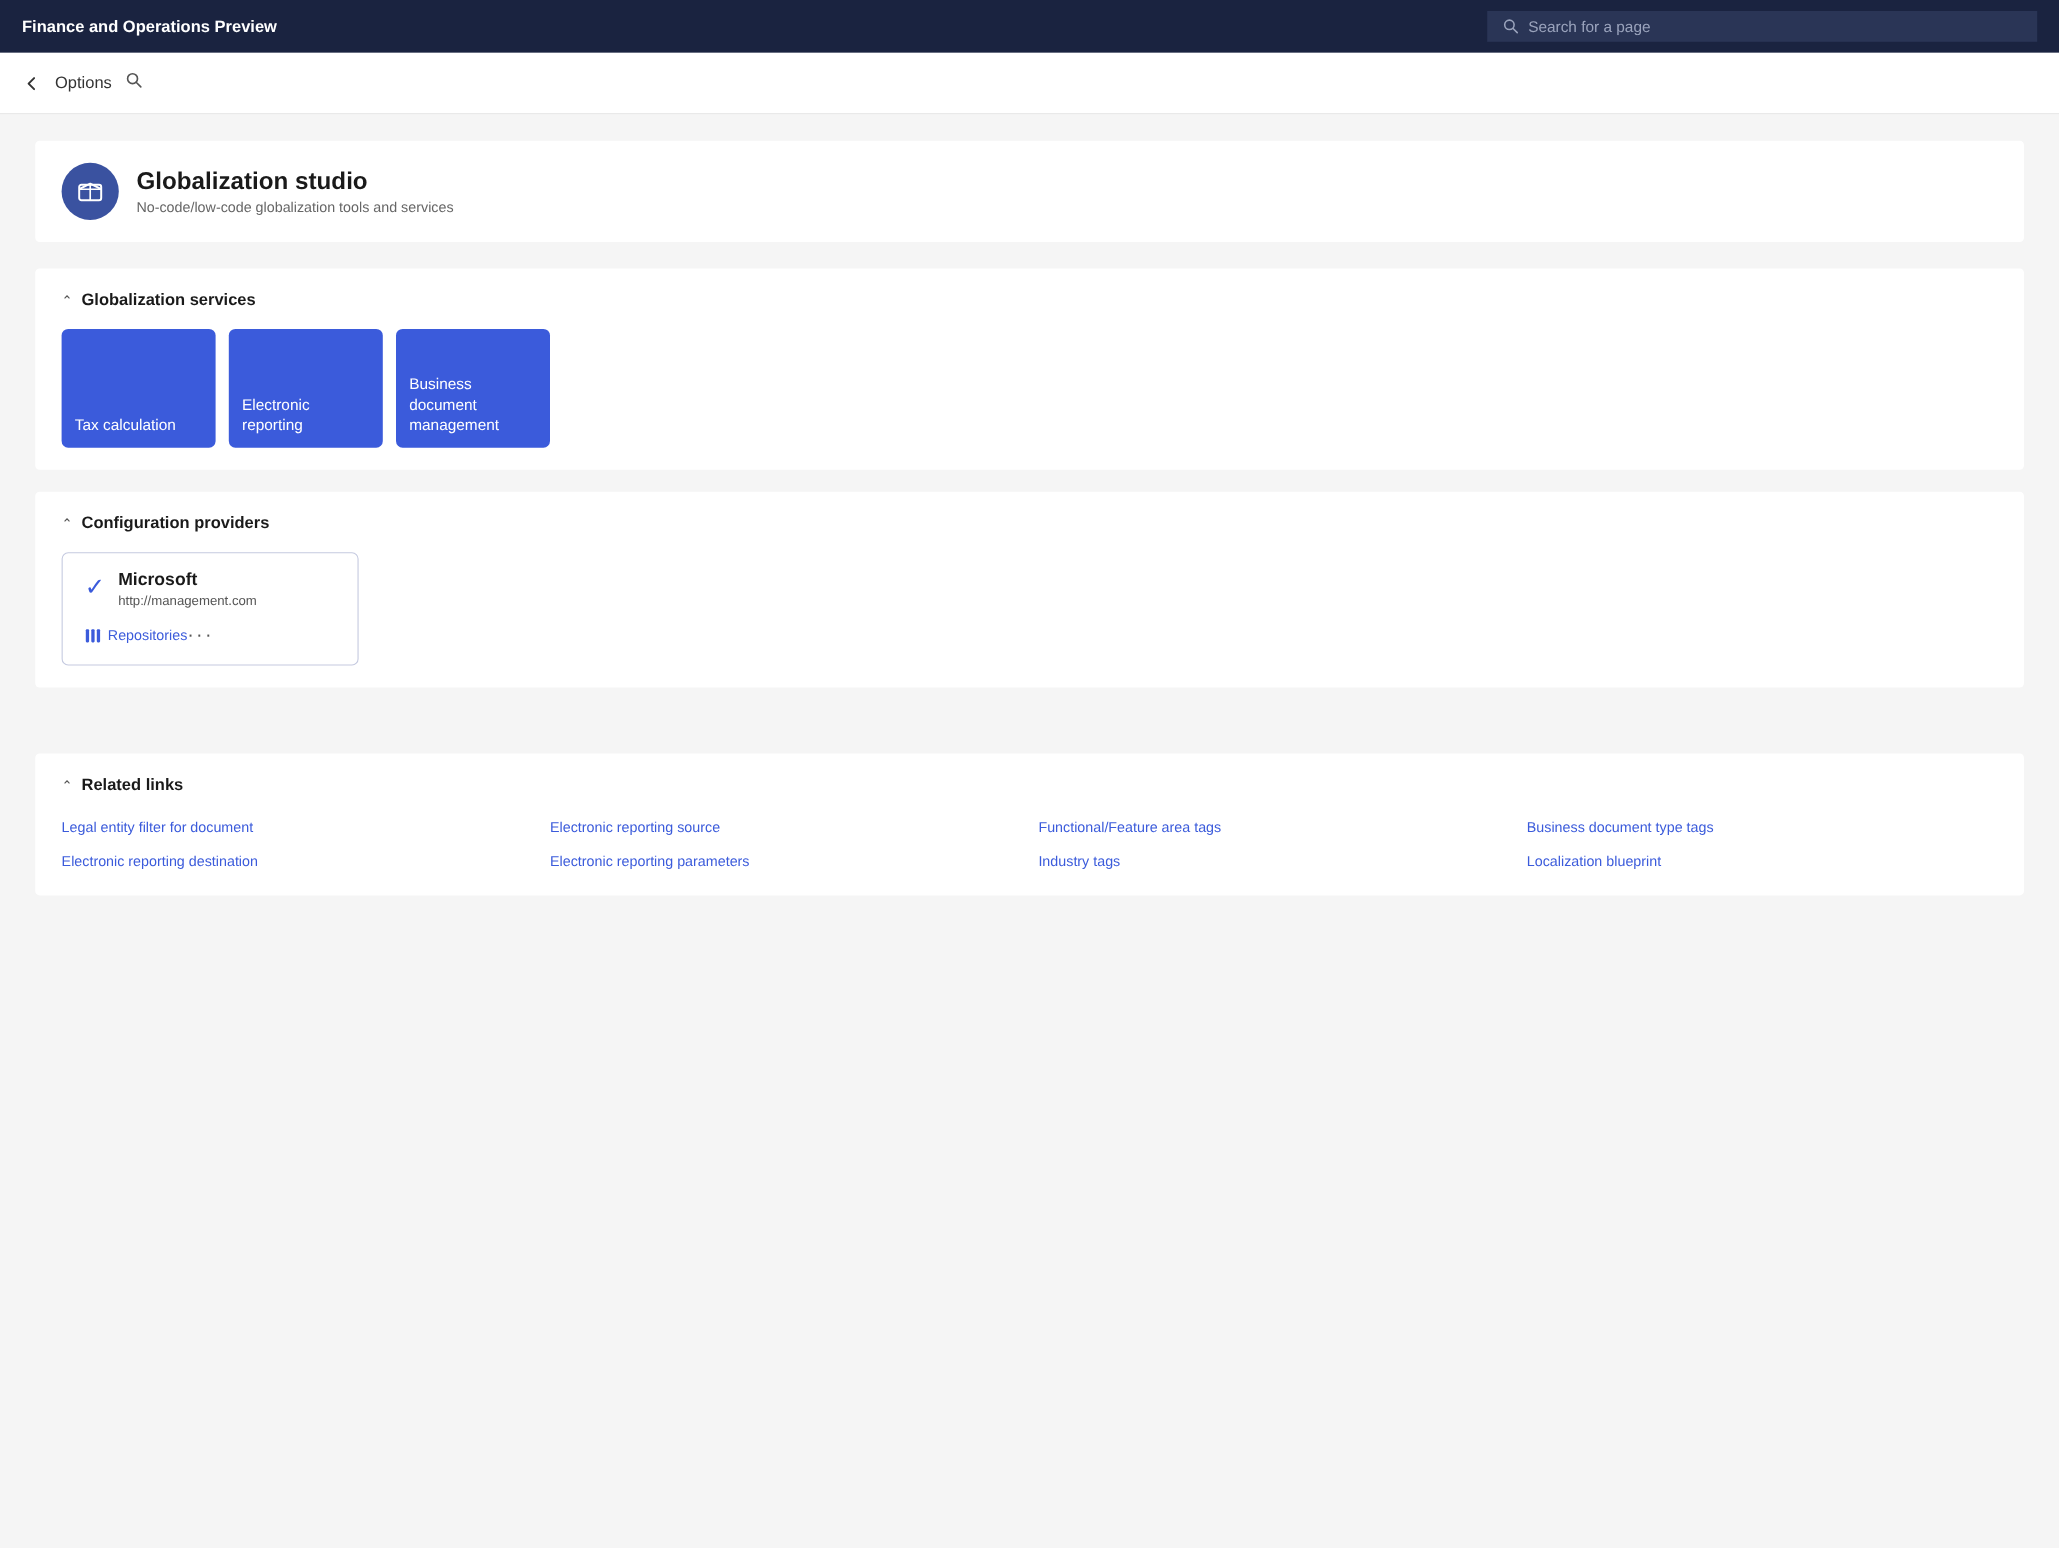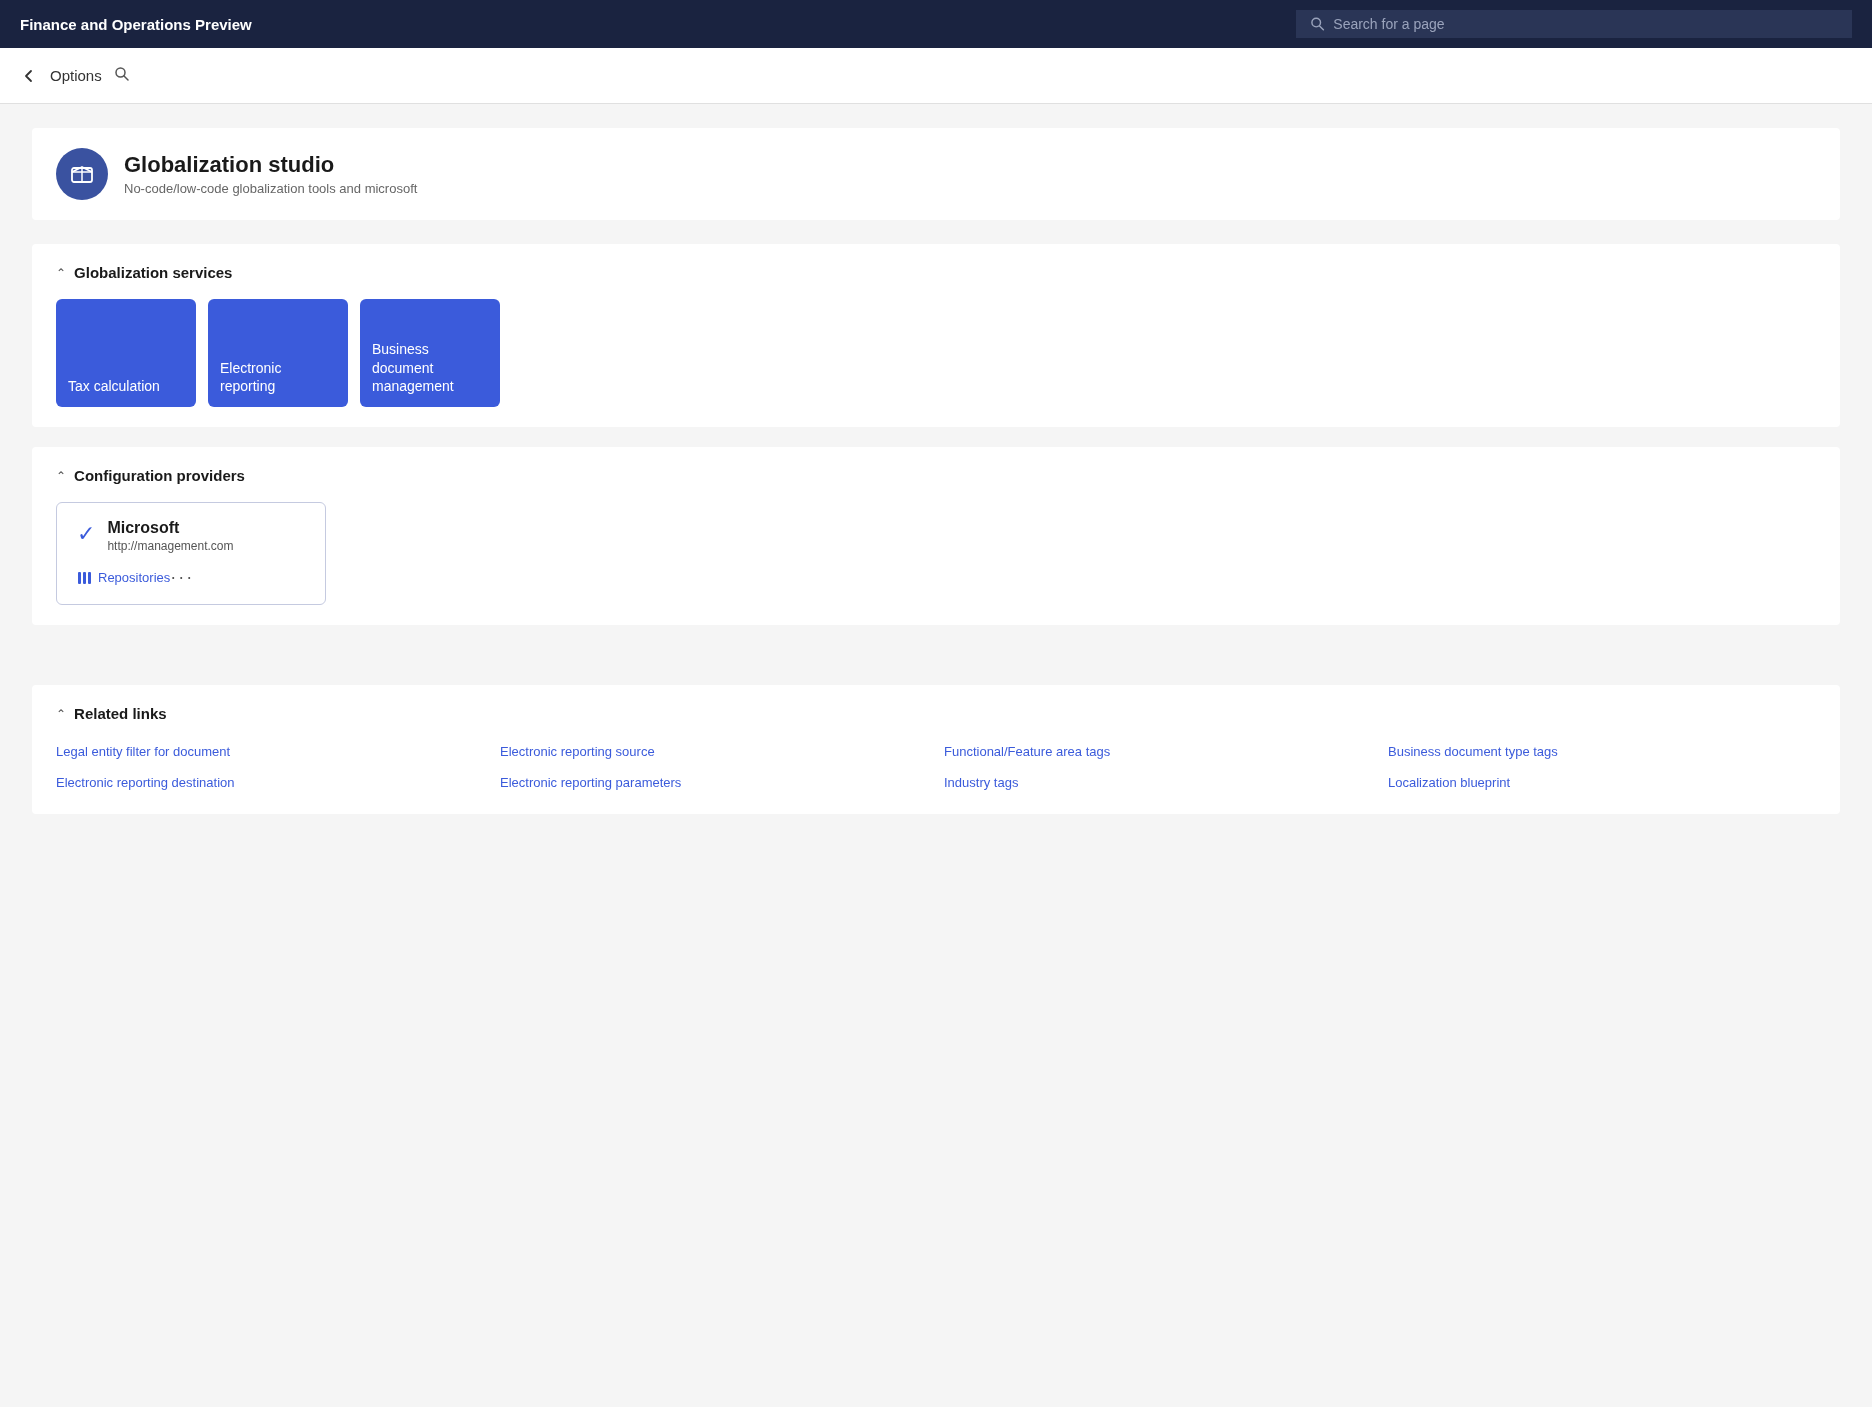--- a/index.html
+++ b/index.html
@@ -18,21 +18,21 @@
       color: #fff;
       font-size: 15px;
       font-weight: 600;
     }
     .search-bar {
       display: flex;
       align-items: center;
       background: #2a3556;
       border-radius: 0;
       padding: 6px 14px;
-      width: 556px;
+      width: 500px;
       gap: 8px;
     }
     .search-bar input {
       background: transparent;
       border: none;
       outline: none;
       color: #cdd2e0;
       font-size: 14px;
       width: 100%;
     }
@@ -246,21 +246,21 @@
     <div class="app-icon">
       <svg width="28" height="28" viewBox="0 0 28 28" fill="none">
         <rect x="4" y="8" width="20" height="14" rx="2" stroke="white" stroke-width="1.8"></rect>
         <path d="M4 12L14 7L24 12" stroke="white" stroke-width="1.8" stroke-linejoin="round"></path>
         <line x1="14" y1="7" x2="14" y2="22" stroke="white" stroke-width="1.5"></line>
         <line x1="4" y1="12" x2="24" y2="12" stroke="white" stroke-width="1.5"></line>
       </svg>
     </div>
     <div>
       <div class="app-title">Globalization studio</div>
-      <div class="app-subtitle">No-code/low-code globalization tools and microsoft</div>
+      <div class="app-subtitle">No-code/low-code globalization tools and services</div>
     </div>
   </div>
 
   <div class="section">
     <div class="section-header">
       <span class="chevron">⌃</span>
       <span class="section-title">Globalization services</span>
     </div>
     <div class="cards-grid">
       <div class="service-card">

